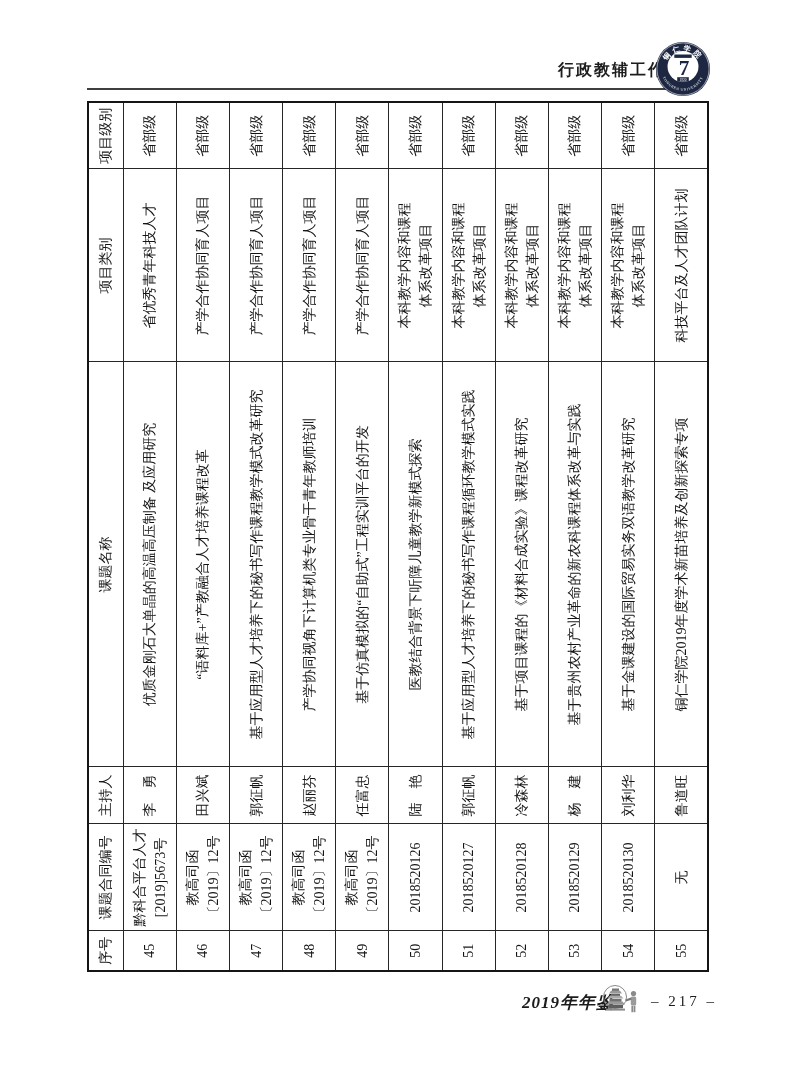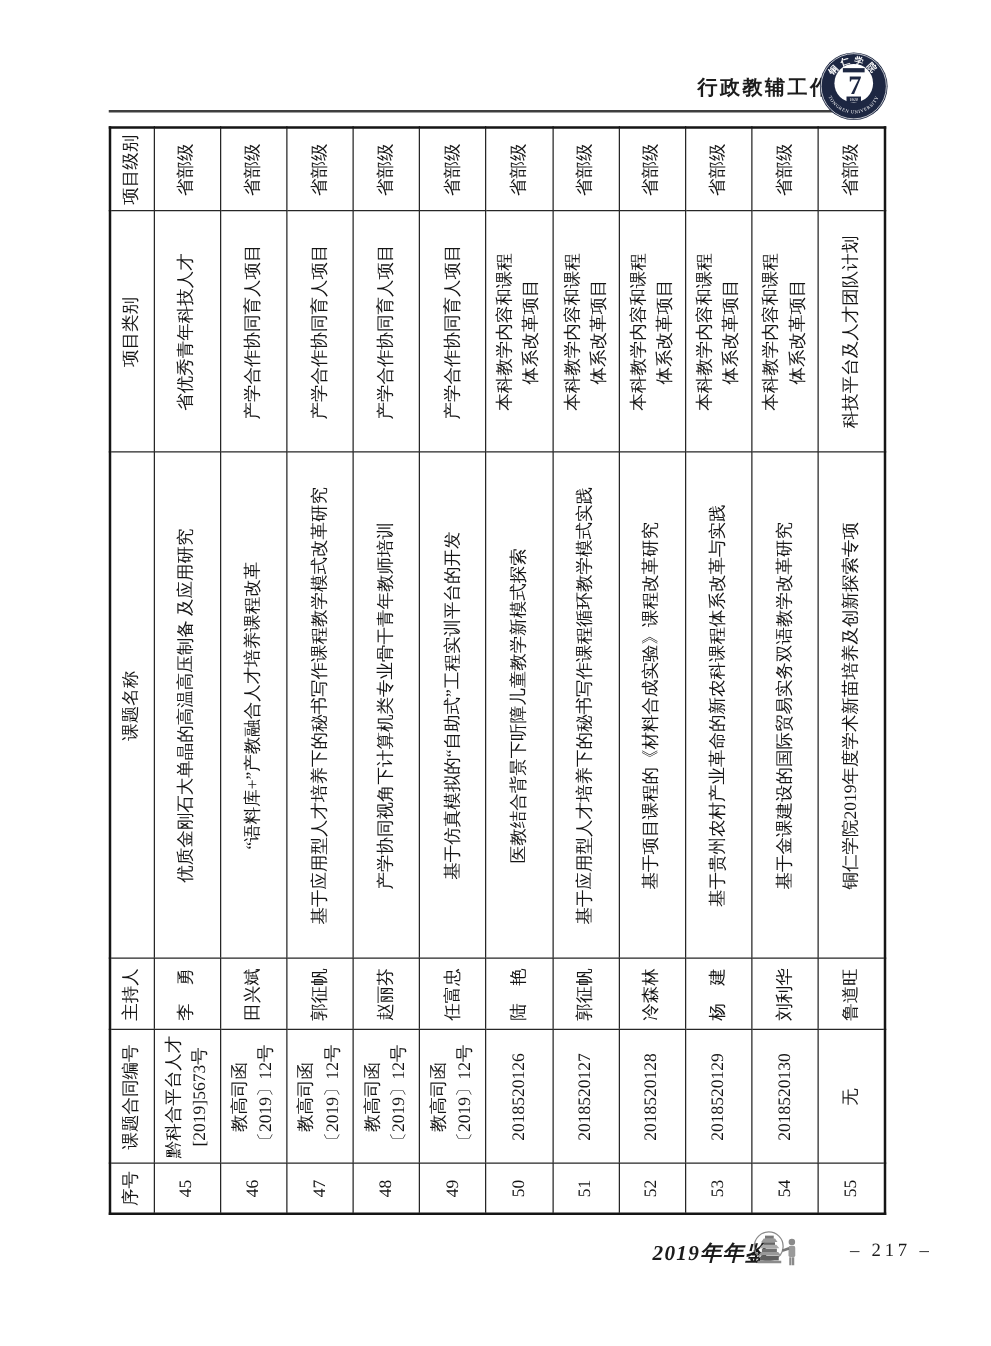--- a/index.html
+++ b/index.html
@@ -36,21 +36,21 @@
   .projects tr.d{height:53px;}
   .ln{display:block;}
   
   .footer-year{
     position:absolute;left:522px;top:991px;font-size:17px;font-weight:bold;
     font-style:italic;letter-spacing:1px;white-space:nowrap;color:#1b1b1b;
   }
   .footer-fig{position:absolute;left:600px;top:984px;width:46px;height:36px;}
   .footer-page{
     position:absolute;left:651px;top:993px;font-size:15px;letter-spacing:3px;
-    white-space:nowrap;color:#1b1b1b;margin-left:29px;
+    white-space:nowrap;color:#1b1b1b;
   }
 </style>
 </head>
 <body>
 
 <div class="page">
 
   <div class="header-title">行政教辅工作</div>
   <div class="header-rule"></div>
   <svg class="logo" viewBox="0 0 60 60">

